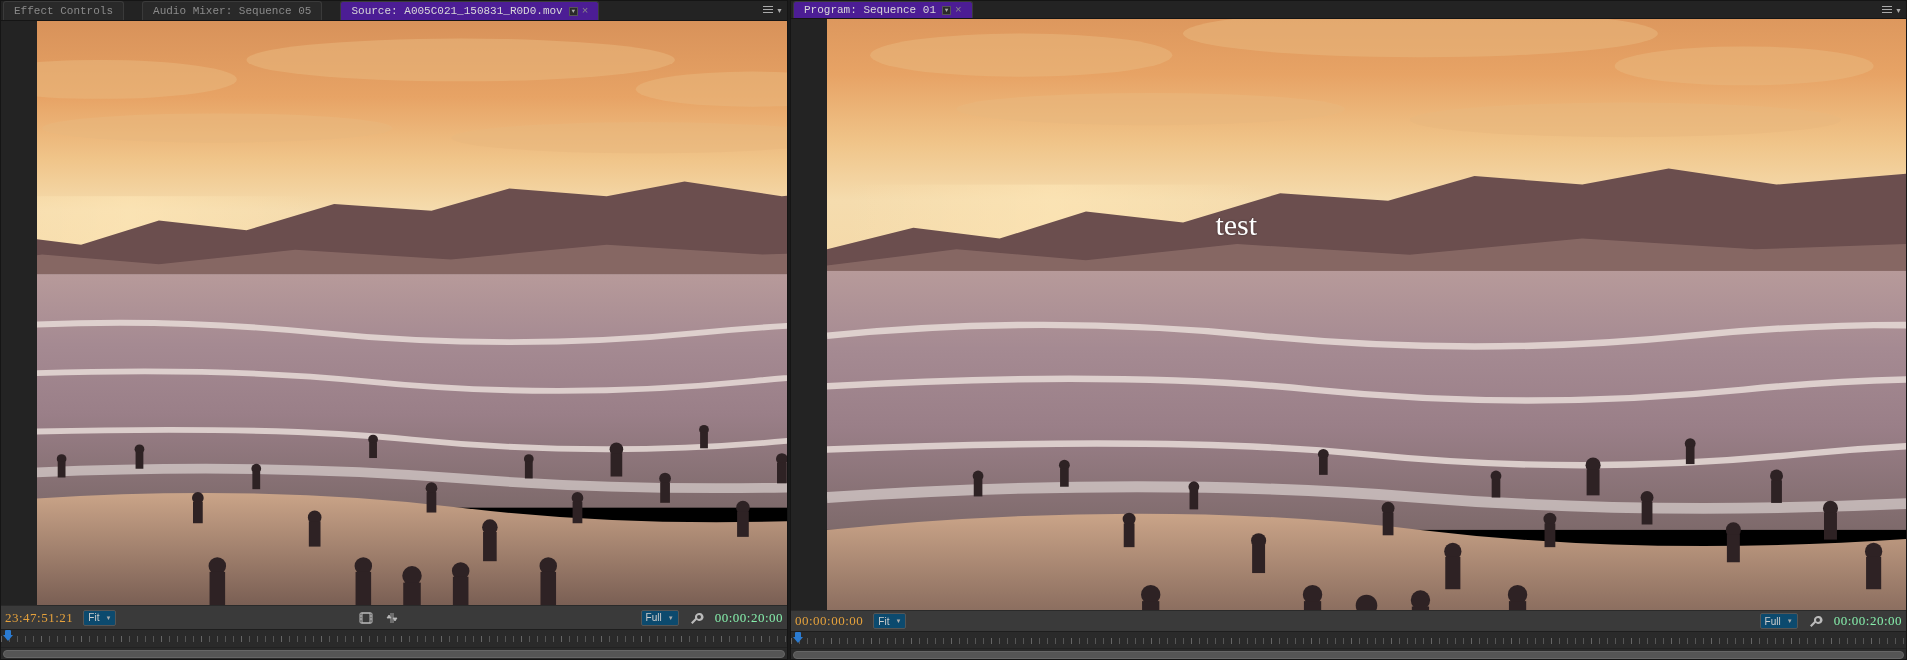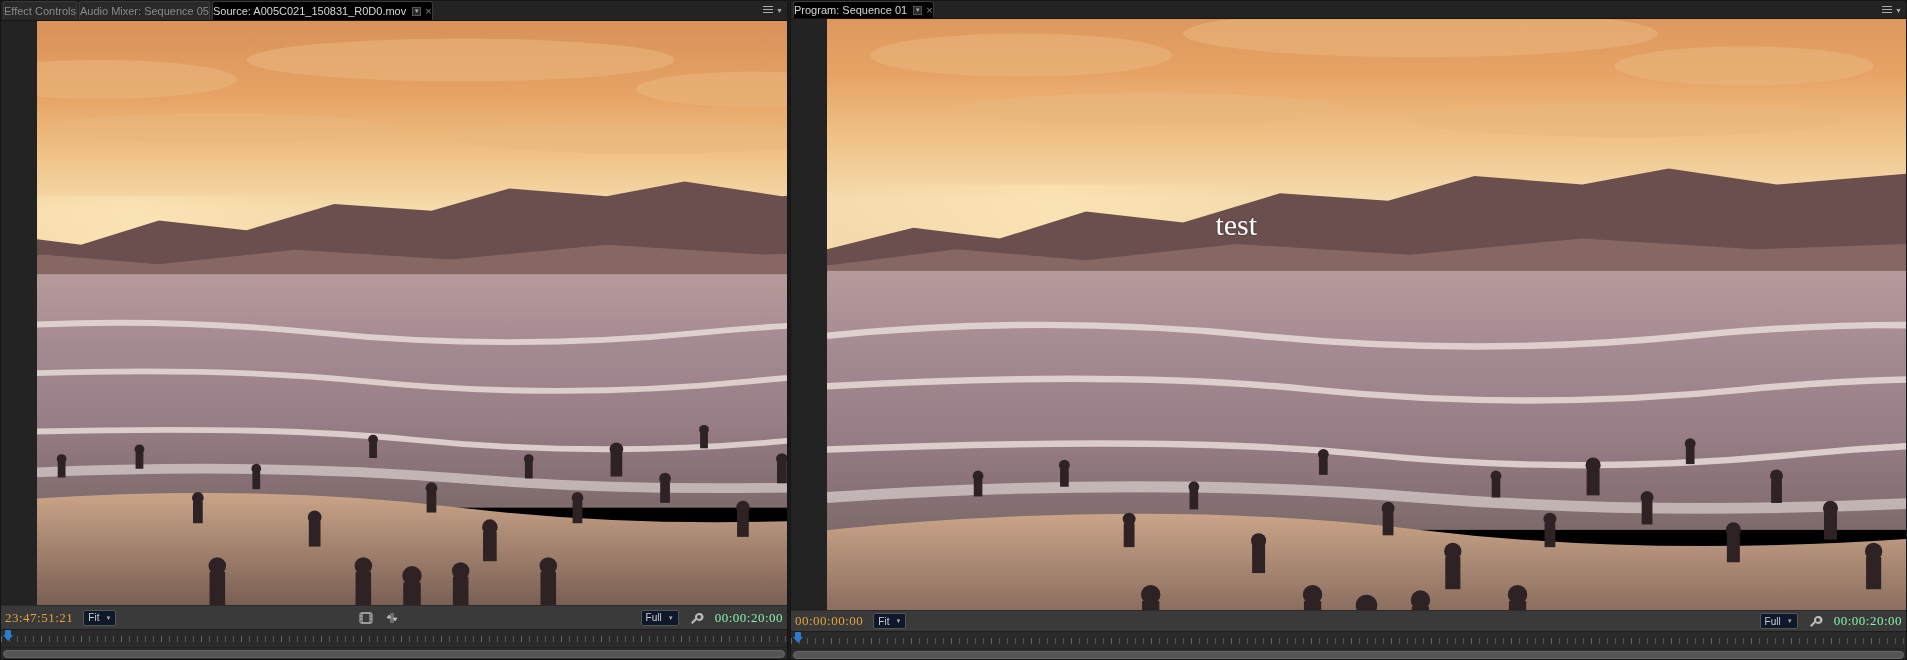--- a/index.html
+++ b/index.html
@@ -31,33 +31,34 @@
     display: flex;
     align-items: stretch;
     background: #232323;
     padding-left: 2px;
     border-bottom: 1px solid #151515;
     position: relative;
   }
   .tab {
     display: flex;
     align-items: center;
-    padding: 0 0;
-    margin-right: 2px;
+    padding: 0 10px;
+    margin-right: 18px;
     border: 1px solid #3a3a3a;
     border-bottom: none;
     border-radius: 3px 3px 0 0;
     background: #292929;
     color: #8a8a8a;
     cursor: pointer;
     white-space: nowrap;
     font-size: 11px;
+    font-family: Liberation Mono, monospace;
   }
   .tab.active {
-    background: #000000;
+    background: #4c1d95;
     color: #d8d8d8;
   }
   .tab .drop {
     margin-left: 6px;
     width: 9px; height: 9px;
     display: inline-flex; justify-content: center; align-items: center;
     border: 1px solid #555;
     font-size: 6px; color: #aaa;
     background: #2a2a2a;
   }
@@ -116,21 +117,21 @@
   .timecode {
     font-family: Liberation Serif, serif;
     font-size: 13px;
     letter-spacing: .5px;
   }
   .timecode.playhead { color: #e6a23c; }
   .timecode.duration { color: #86efac; }
   .dropdown {
     height: 16px;
     display: flex; align-items: center;
-    background: #0f172a;
+    background: #0c4a6e;
     border: 1px solid #555;
     border-radius: 2px;
     padding: 0 4px;
     font-size: 10px;
     color: #ccc;
     cursor: pointer;
     gap: 6px;
   }
   .dropdown .tri { font-size: 6px; color: #aaa; }
   .icon-btn {

